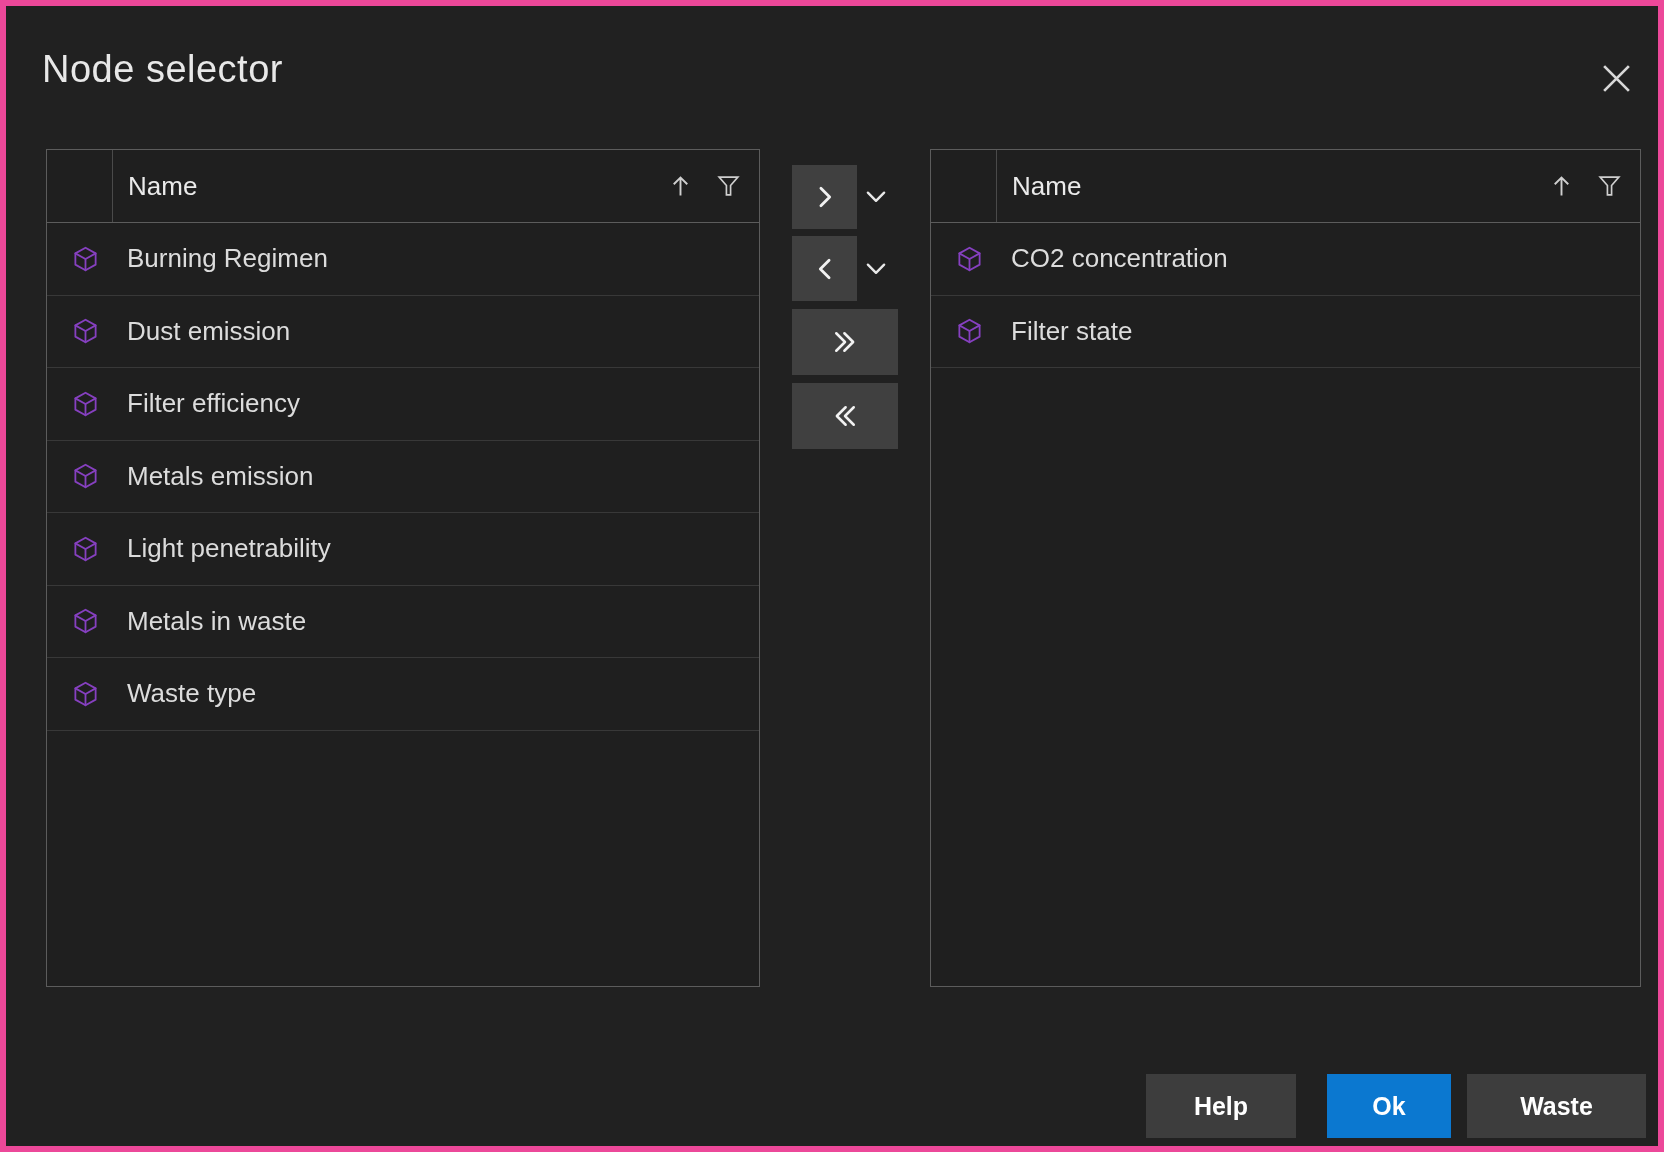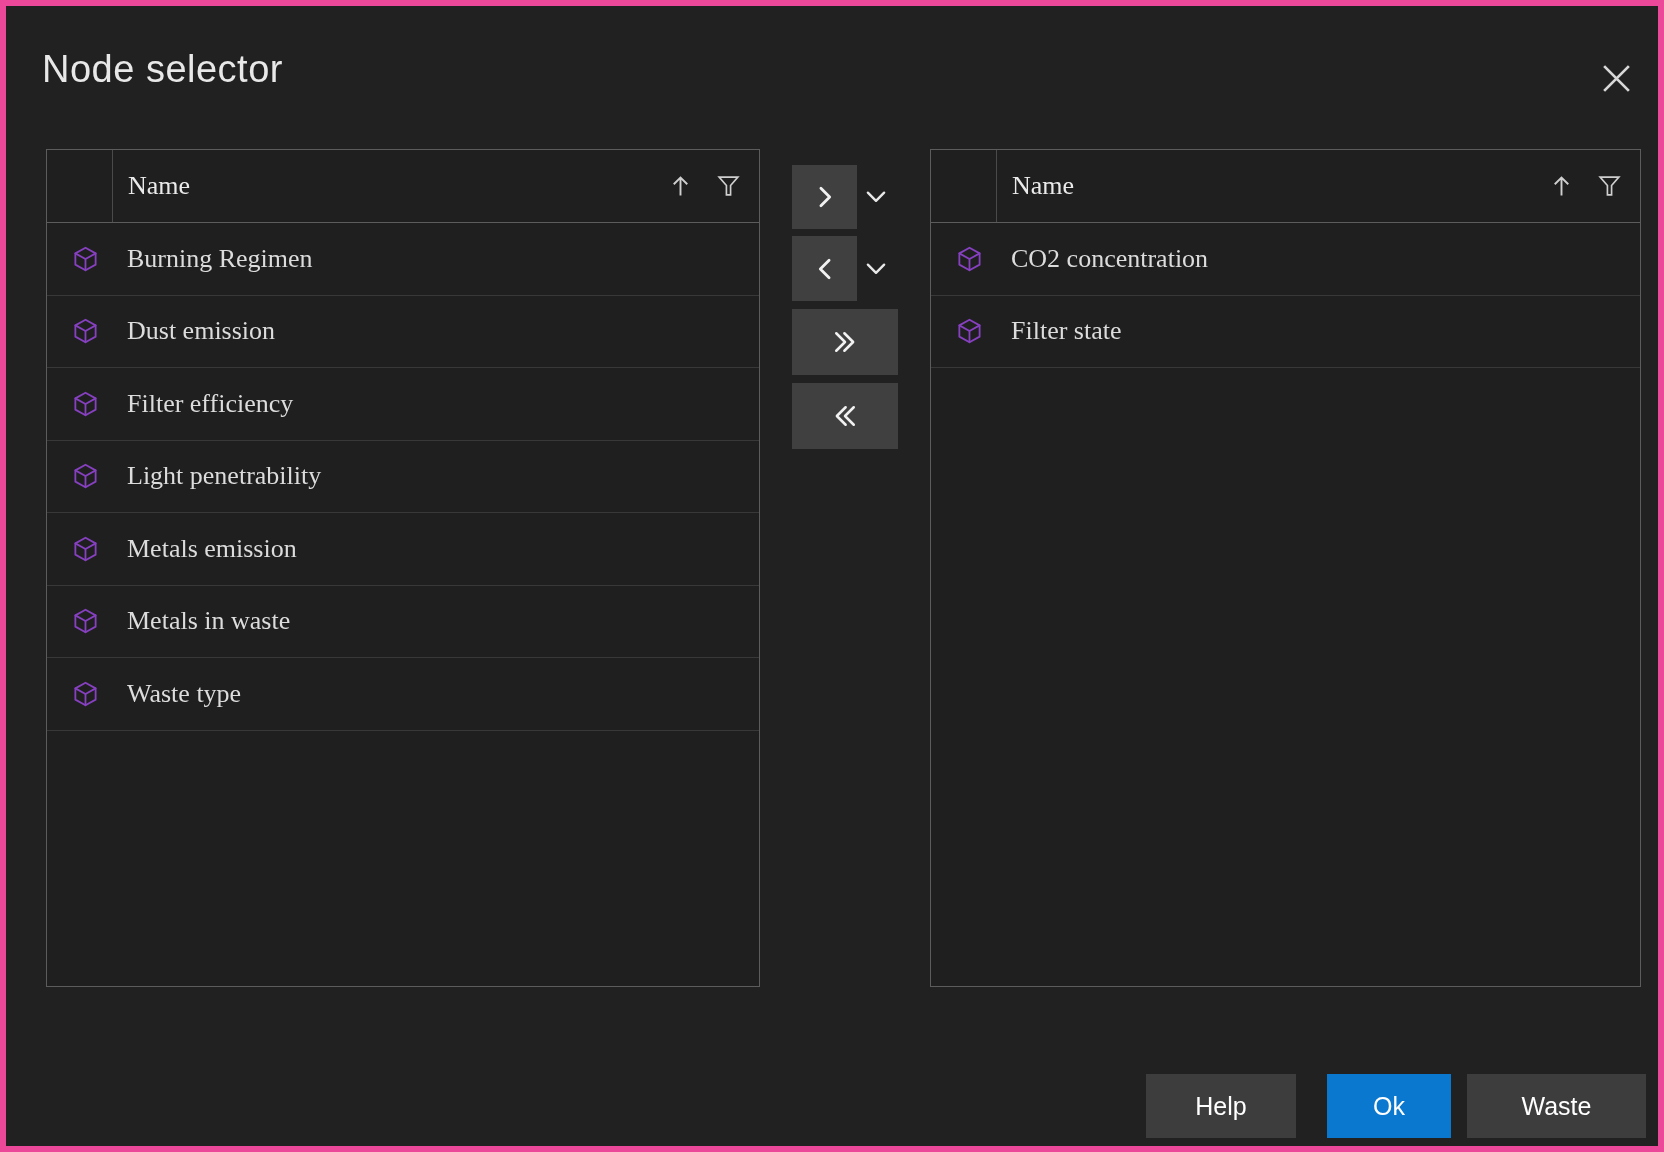--- a/index.html
+++ b/index.html
@@ -20,21 +20,20 @@
     position:absolute;left:1588px;top:50px;width:44px;height:44px;
     background:transparent;border:none;padding:0;cursor:pointer;
     display:flex;align-items:center;justify-content:center;
   }
   
   .panel{
     position:absolute;top:143px;height:838px;
     box-sizing:border-box;
     background:#1f1f1f;
     border:1px solid #5c5c5c;
-    font-family:Liberation Serif, serif;
   }
   .panel.left{left:40px;width:714px;}
   .panel.right{left:924px;width:711px;}
   .thead{
     position:relative;height:73px;box-sizing:border-box;
     border-bottom:1px solid #5c5c5c;
   }
   .col-divider{
     position:absolute;left:65px;top:0;bottom:0;width:1px;background:#4a4a4a;
   }
@@ -74,21 +73,21 @@
     background:transparent;border:none;padding:0;cursor:pointer;
     display:flex;align-items:center;justify-content:center;
   }
   .drop.d1{left:850px;top:171px;}
   .drop.d2{left:850px;top:243px;}
   
   .footer-btn{
     position:absolute;top:1068px;height:64px;box-sizing:border-box;
     border:none;cursor:pointer;
     font-family:"Liberation Sans", sans-serif;
-    font-size:25px;font-weight:normal;color:#ffffff;
+    font-size:25px;font-weight:bold;color:#ffffff;
     display:flex;align-items:center;justify-content:center;
   }
   .footer-btn.help{left:1140px;width:150px;background:#3d3d3d;}
   .footer-btn.ok{left:1321px;width:124px;background:#0b78d0;}
   .footer-btn.cancel{left:1461px;width:179px;background:#3d3d3d;}
   svg{display:block;}
 </style>
 </head>
 <body>
 
@@ -167,34 +166,34 @@
         <div class="row">
           <span>
             <svg width="27" height="28" viewBox="0 0 24 24">
               <g stroke="#8640c0" stroke-width="1.6" fill="none" stroke-linejoin="round" stroke-linecap="round">
                 <path d="M12 2 L21 7 L21 17 L12 22 L3 17 L3 7 Z"></path>
                 <path d="M3 7 L12 12 L21 7"></path>
                 <path d="M12 12 L12 22"></path>
               </g>
             </svg>
           </span>
+          <span class="row-label">Metals emission</span>
+        </div>
+
+        <div class="row">
+          <span>
+            <svg width="27" height="28" viewBox="0 0 24 24">
+              <g stroke="#8640c0" stroke-width="1.6" fill="none" stroke-linejoin="round" stroke-linecap="round">
+                <path d="M12 2 L21 7 L21 17 L12 22 L3 17 L3 7 Z"></path>
+                <path d="M3 7 L12 12 L21 7"></path>
+                <path d="M12 12 L12 22"></path>
+              </g>
+            </svg>
+          </span>
           <span class="row-label">Light penetrability</span>
-        </div>
-
-        <div class="row">
-          <span>
-            <svg width="27" height="28" viewBox="0 0 24 24">
-              <g stroke="#8640c0" stroke-width="1.6" fill="none" stroke-linejoin="round" stroke-linecap="round">
-                <path d="M12 2 L21 7 L21 17 L12 22 L3 17 L3 7 Z"></path>
-                <path d="M3 7 L12 12 L21 7"></path>
-                <path d="M12 12 L12 22"></path>
-              </g>
-            </svg>
-          </span>
-          <span class="row-label">Metals emission</span>
         </div>
 
         <div class="row">
           <span>
             <svg width="27" height="28" viewBox="0 0 24 24">
               <g stroke="#8640c0" stroke-width="1.6" fill="none" stroke-linejoin="round" stroke-linecap="round">
                 <path d="M12 2 L21 7 L21 17 L12 22 L3 17 L3 7 Z"></path>
                 <path d="M3 7 L12 12 L21 7"></path>
                 <path d="M12 12 L12 22"></path>
               </g>

